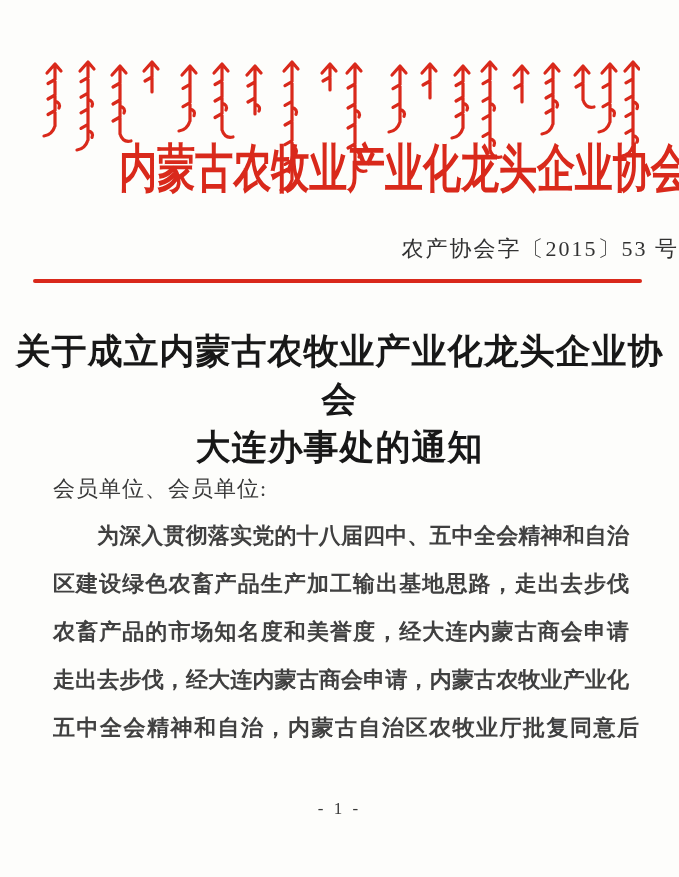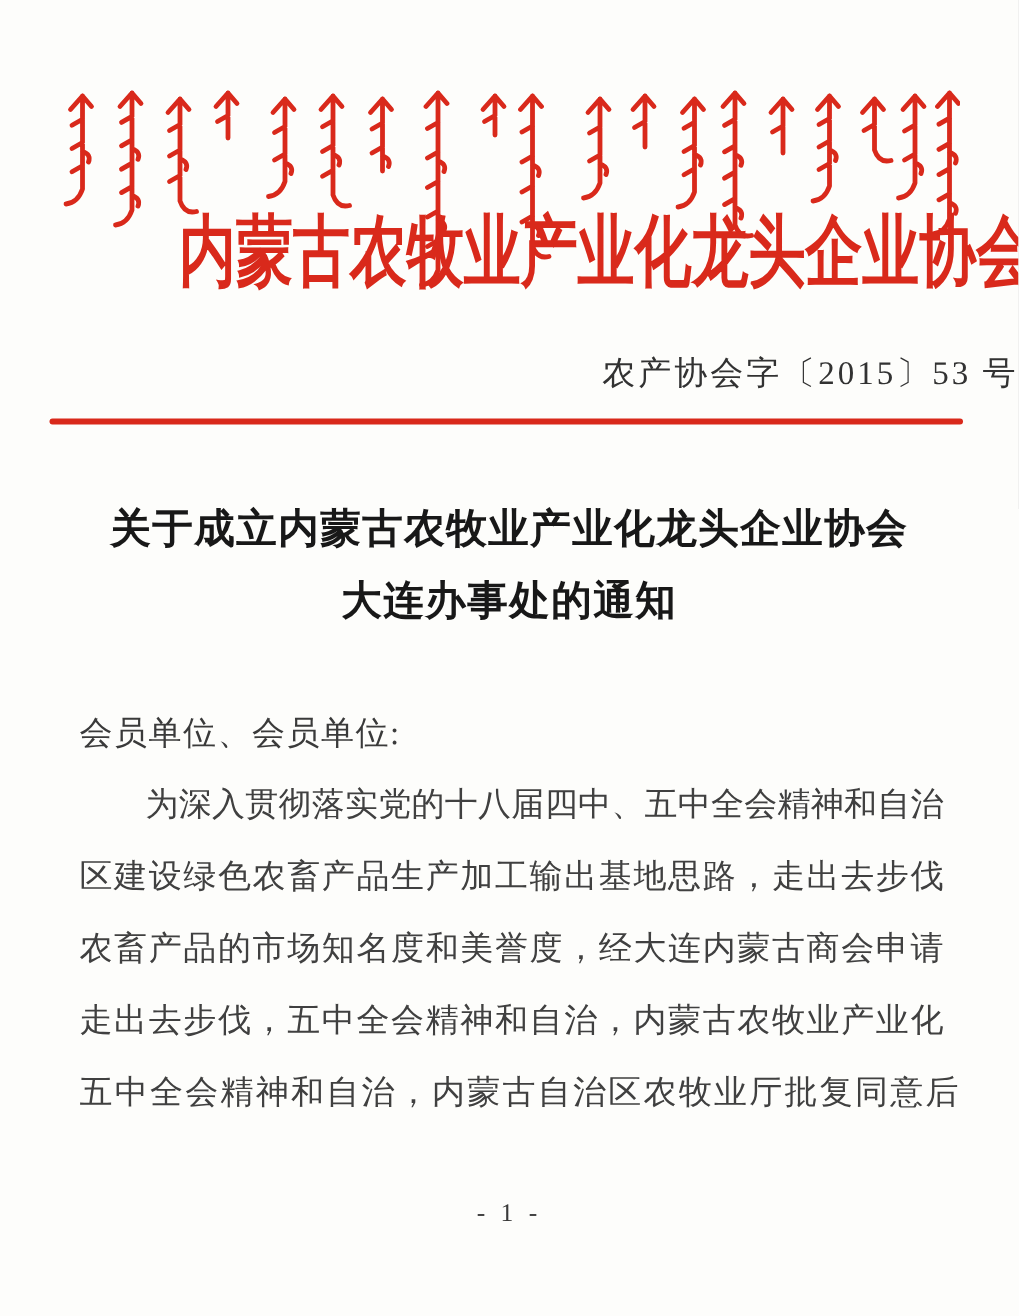--- a/index.html
+++ b/index.html
@@ -40,41 +40,42 @@
     position:absolute;left:33px;top:279px;
     width:609px;height:4px;
     background:var(--red,#d9291b);
     border-radius:2px;
   }
   
   .doc-title{
     position:absolute;left:0;right:0;top:328px;
     text-align:center;
     font-weight:700;
-    font-size:27px;line-height:48px;
+    font-size:35px;line-height:48px;
     letter-spacing:1px;
     color:#181818;
   }
   
   .salutation{
     position:absolute;left:53px;top:472px;
     font-size:22px;line-height:34px;
     letter-spacing:1px;
     color:#3a3a3a;
   }
   .body-par{
     position:absolute;left:53px;top:512px;width:576px;
     font-size:22px;
     color:#404040;
   }
   .body-line{
     height:48px;line-height:48px;
     text-align:justify;
     text-align-last:justify;
     white-space:nowrap;
+    font-weight:bold;
   }
   .body-line:first-child{text-indent:2em;}
   .body-line:last-child{text-align-last:left;letter-spacing:1.5px;}
   
   .page-number{
     position:absolute;left:0;right:0;top:796px;
     text-align:center;
     font-size:17px;line-height:26px;
     letter-spacing:3px;
     color:#3a3a3a;
@@ -119,19 +120,19 @@
     <div>关于成立内蒙古农牧业产业化龙头企业协会</div>
     <div>大连办事处的通知</div>
   </div>
 
   <div class="salutation">会员单位、会员单位:</div>
 
   <div class="body-par">
       <div class="body-line">为深入贯彻落实党的十八届四中、五中全会精神和自治</div>
       <div class="body-line">区建设绿色农畜产品生产加工输出基地思路，走出去步伐</div>
       <div class="body-line">农畜产品的市场知名度和美誉度，经大连内蒙古商会申请</div>
-      <div class="body-line">走出去步伐，五中全会精神和自治，内蒙古农牧业产业化</div>
+      <div class="body-line">走出去步伐，经大连内蒙古商会申请，内蒙古农牧业产业化</div>
       <div class="body-line">五中全会精神和自治，内蒙古自治区农牧业厅批复同意后</div>
     </div>
 
   <div class="page-number">- 1 -</div>
 
 </div>
 
 </body></html>

